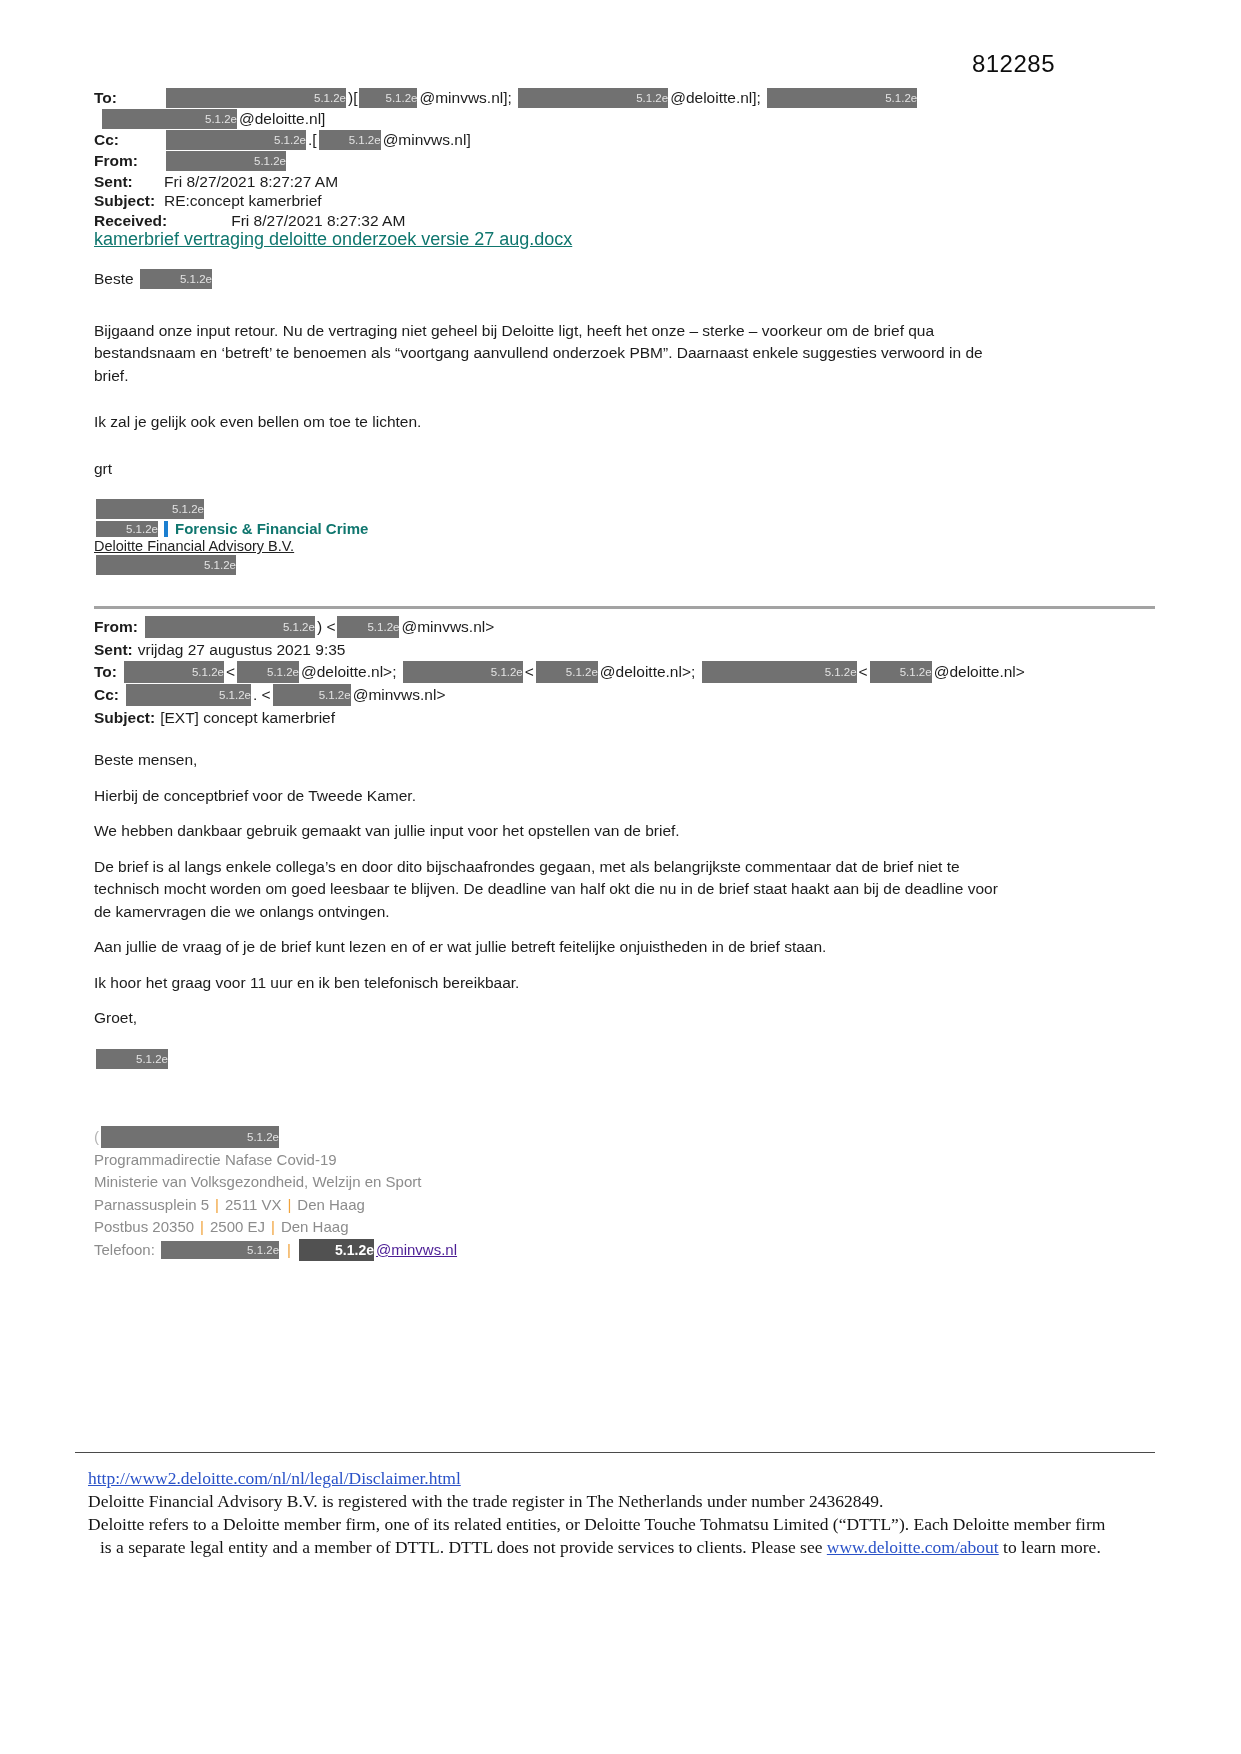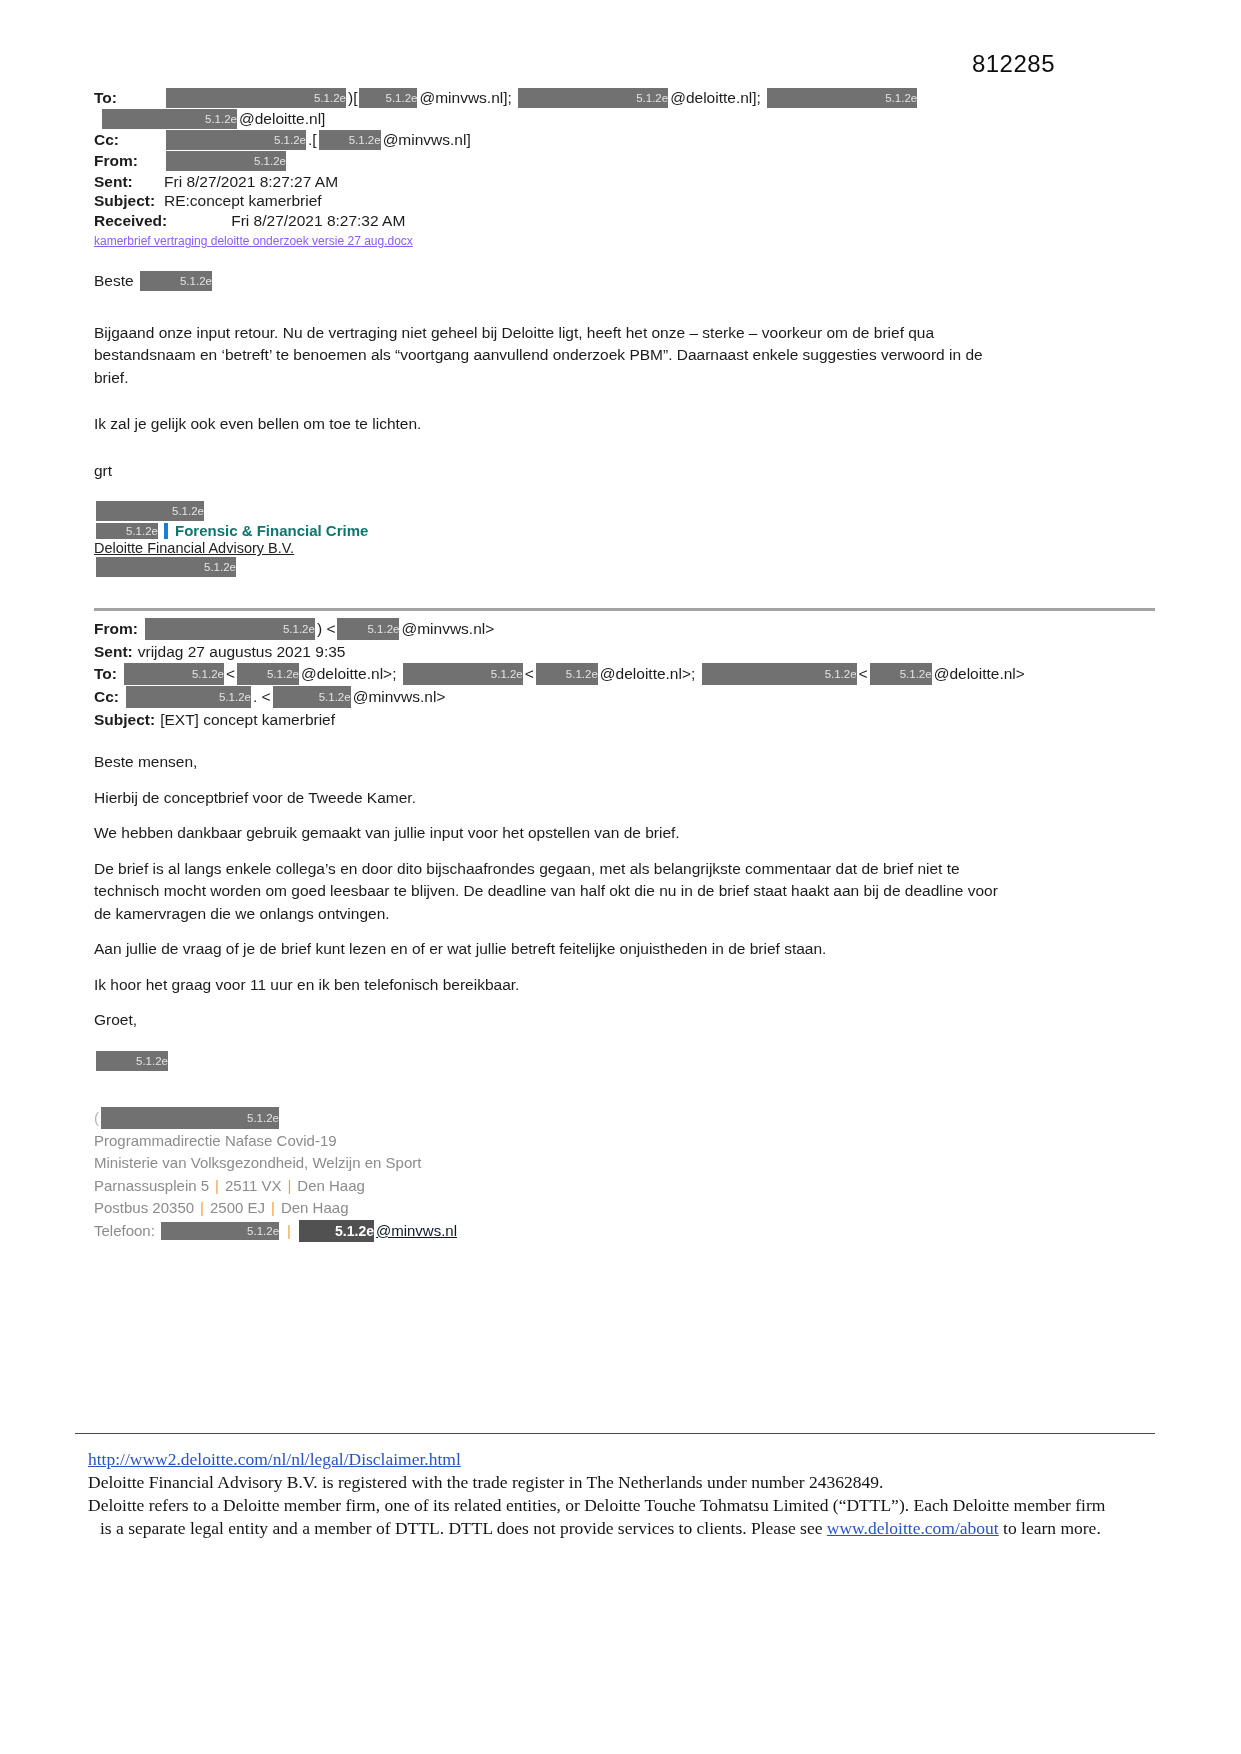--- a/index.html
+++ b/index.html
@@ -28,21 +28,21 @@
   .w125{width:125px}.w135{width:135px}.w140{width:140px}.w150{width:150px}
   .w155{width:155px}.w170{width:170px}.w178{width:178px}.w180{width:180px}
 
   
   .hdr1 { font-size:15.5px; }
   .hdr1 .row { line-height:19.5px; white-space:nowrap; }
   .lbl { font-weight:bold; display:inline-block; min-width:70px; }
   .val-indent { margin-left:64px; }
   .wrap-row { margin-left:6px; }
   .attach-row { line-height:19.5px; }
-  .attach-row a { color:#8b5cf6; text-decoration:underline; font-size:12px; }
+  .attach-row a { color:#0f766e; text-decoration:underline; font-size:18px; }
 
   
   .greeting { margin-top:18px; font-size:15.5px; line-height:22px; }
   .para { font-size:15.5px; line-height:22.5px; margin:0; max-width:905px; }
   .para1 { margin-top:30px; max-width:912px; }
   .para2 { margin-top:24px; }
   .closing1 { margin-top:26px; font-size:15.5px; }
 
   
   .sig1 { margin-top:22px; font-size:14.5px; }
@@ -56,25 +56,25 @@
   .hdr2 { margin-top:30px; border-top:3px solid #a3a3a3; padding-top:7px; font-size:15.5px; }
   .hdr2 .row { line-height:22.5px; white-space:nowrap; }
   .hdr2 .lbl2 { font-weight:bold; margin-right:5px; }
 
   
   .body2 { margin-top:20px; }
   .body2 p { font-size:15.5px; line-height:22.5px; margin:0 0 13px 0; max-width:912px; }
   .groet-box { margin-top:20px; }
 
   
-  .sig2 { margin-top:35px; font-size:15px; color:#8c8c8c; }
+  .sig2 { margin-top:56px; font-size:15px; color:#8c8c8c; }
   .sig2 .srow { line-height:22.5px; }
   .pipe { color:#f0a23a; margin:0 6px; }
   .paren { color:#b5b5b5; }
-  .sig2 a { color:#0f172a; text-decoration:underline; }
+  .sig2 a { color:#4c1d95; text-decoration:underline; }
 
   
   .disclaimer-rule { border:none; border-top:1px solid #4a4a4a;
     margin:190px 86px 0 75px; }
   .disclaimer {
     font-family:"Liberation Serif", serif; font-size:17.5px; color:#141414;
     margin:14px 70px 0 88px; line-height:23px; max-width:1030px;
   }
   .disclaimer .first { text-indent:12px; margin:0; }
   .disclaimer p { margin:0; }

